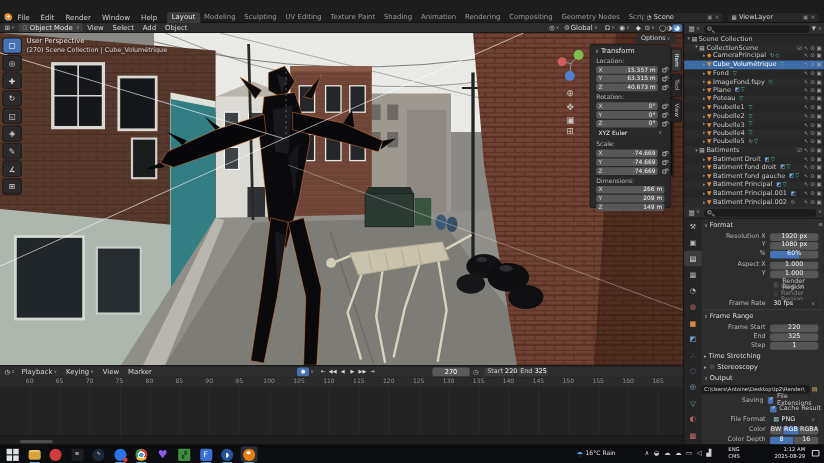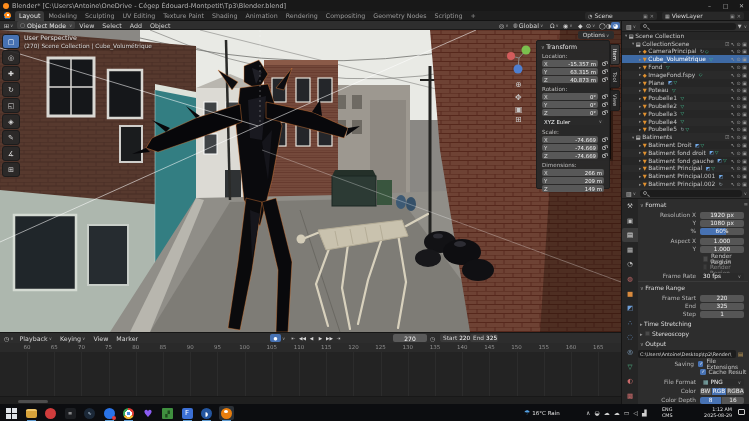--- a/index.html
+++ b/index.html
@@ -86,30 +86,30 @@
   .app{position:absolute;top:2px;width:15px;height:14px;display:flex;align-items:center;justify-content:center}
   .app .underline{position:absolute;bottom:-1.5px;left:3px;width:9px;height:1.5px;background:#5f9bd0}
   .trayico{font-size:6px;color:#cfcfcf;margin:0 2px}
   .vtxt{font-size:4.8px;color:#e6e6e6;line-height:1.25;text-align:center;white-space:nowrap}
 </style>
 </head>
 <body>
 
 <div id="app">
 
-  <div id="titlebar" class="a">
-    <span class="a" style="left:3px;top:2.5px;width:6px;height:6px;border-radius:50%;background:#ff8d1c"></span>
-    <span class="ttl" style="margin-left:12px">Blender* [C:\Users\Antoine\OneDrive - Cégep Édouard-Montpetit\Tp3\Blender.blend]</span>
-    <span class="winbtn a" style="right:32px">–</span>
-    <span class="winbtn a" style="right:16px">□</span>
-    <span class="winbtn a" style="right:0">✕</span>
-  </div>
 
   <div id="topbar" class="a">
     <span style="width:8px;height:8px;margin-left:3px;border-radius:50%;background:radial-gradient(circle at 60% 38%, #fff 0 1.2px, #ff8d1c 1.2px 3.4px, #1d63a6 3.4px 4.2px, transparent 4.2px)"></span>
+    <span id="topbar-menus" class="row">
+        <span class="menu-item">File</span>
+        <span class="menu-item">Edit</span>
+        <span class="menu-item">Render</span>
+        <span class="menu-item">Window</span>
+        <span class="menu-item">Help</span>
+      </span>
     <span id="workspace-tabs" class="row" style="margin-left:4px">
         <span class="ws-tab active">Layout</span>
         <span class="ws-tab">Modeling</span>
         <span class="ws-tab">Sculpting</span>
         <span class="ws-tab">UV Editing</span>
         <span class="ws-tab">Texture Paint</span>
         <span class="ws-tab">Shading</span>
         <span class="ws-tab">Animation</span>
         <span class="ws-tab">Rendering</span>
         <span class="ws-tab">Compositing</span>

